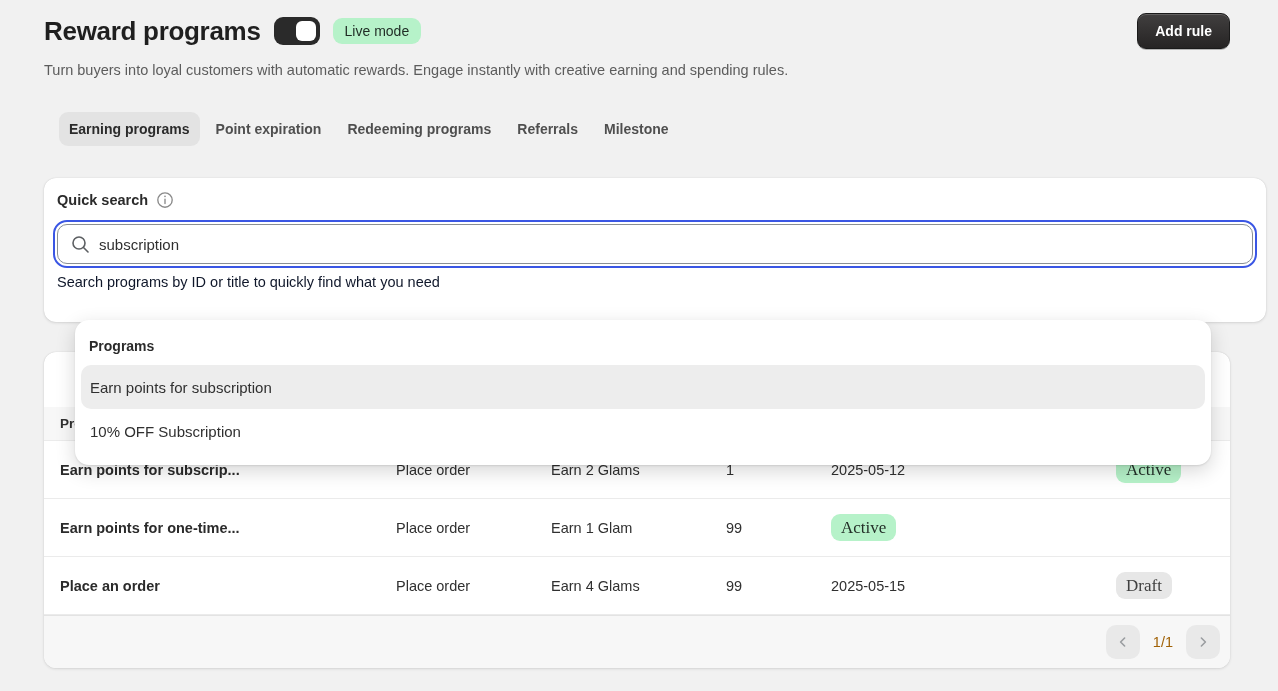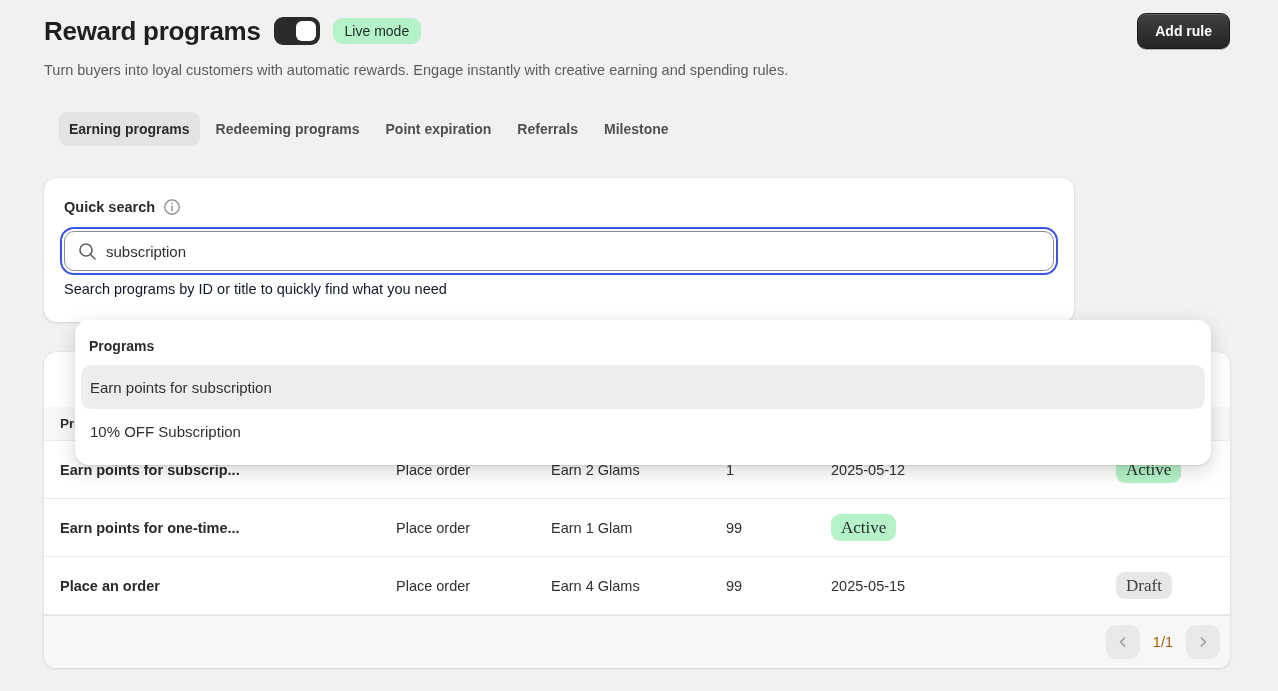--- a/index.html
+++ b/index.html
@@ -32,21 +32,21 @@
   
   .tabs { position:absolute; top:112px; left:59px; display:flex; gap:6px; }
   .tab { font-size:14px; font-weight:600; color:#4f4f4f; padding:9px 10px; border-radius:9px; cursor:pointer; white-space:nowrap; }
   .tab.active { background:#e3e3e3; color:#2b2b2b; }
 
   
   .card {
     background:#fff; border-radius:12px;
     box-shadow:0 1px 3px rgba(26,26,26,.12), 0 0 1px rgba(26,26,26,.18);
   }
-  .search-card { position:absolute; left:44px; top:178px; width:1030px; height:144px; padding:20px; }
+  .search-card { position:absolute; left:44px; top:178px; width:1222px; height:144px; padding:13px; }
   .search-label-row { display:flex; align-items:center; gap:8px; }
   .search-label { font-size:14.5px; font-weight:700; color:#2b2b2b; }
   .info-icon { display:inline-flex; width:18px; height:18px; color:#8a8a8a; cursor:pointer; }
   .search-input-wrap {
     margin-top:15px; height:40px; display:flex; align-items:center; gap:9px;
     border:1px solid #898f94; border-radius:10px; background:#fff; padding:0 12px;
     outline:2px solid #3a56e4; outline-offset:2px;
   }
   .search-glyph { display:inline-flex; width:20px; height:20px; color:#5c5f62; }
   .search-input { border:none; outline:none; flex:1; font-size:15px; color:#303030; font-family:inherit; background:transparent; padding:0; }
@@ -101,22 +101,22 @@
         <div class="toggle-knob"></div>
       </div>
       <span class="live-badge">Live mode</span>
       <button class="add-rule-btn">Add rule</button>
     </div>
     <div class="subtitle">Turn buyers into loyal customers with automatic rewards. Engage instantly with creative earning and spending rules.</div>
   </div>
 
   <div class="tabs">
     <div class="tab active">Earning programs</div>
+    <div class="tab">Point expiration</div>
     <div class="tab">Redeeming programs</div>
-    <div class="tab">Point expiration</div>
     <div class="tab">Referrals</div>
     <div class="tab">Milestone</div>
   </div>
 
   <div class="card search-card">
     <div class="search-label-row">
       <span class="search-label">Quick search</span>
       <span class="info-icon">
         <svg viewBox="0 0 20 20" width="18" height="18" fill="none" stroke="currentColor" stroke-width="1.5">
           <circle cx="10" cy="10" r="8"></circle>

